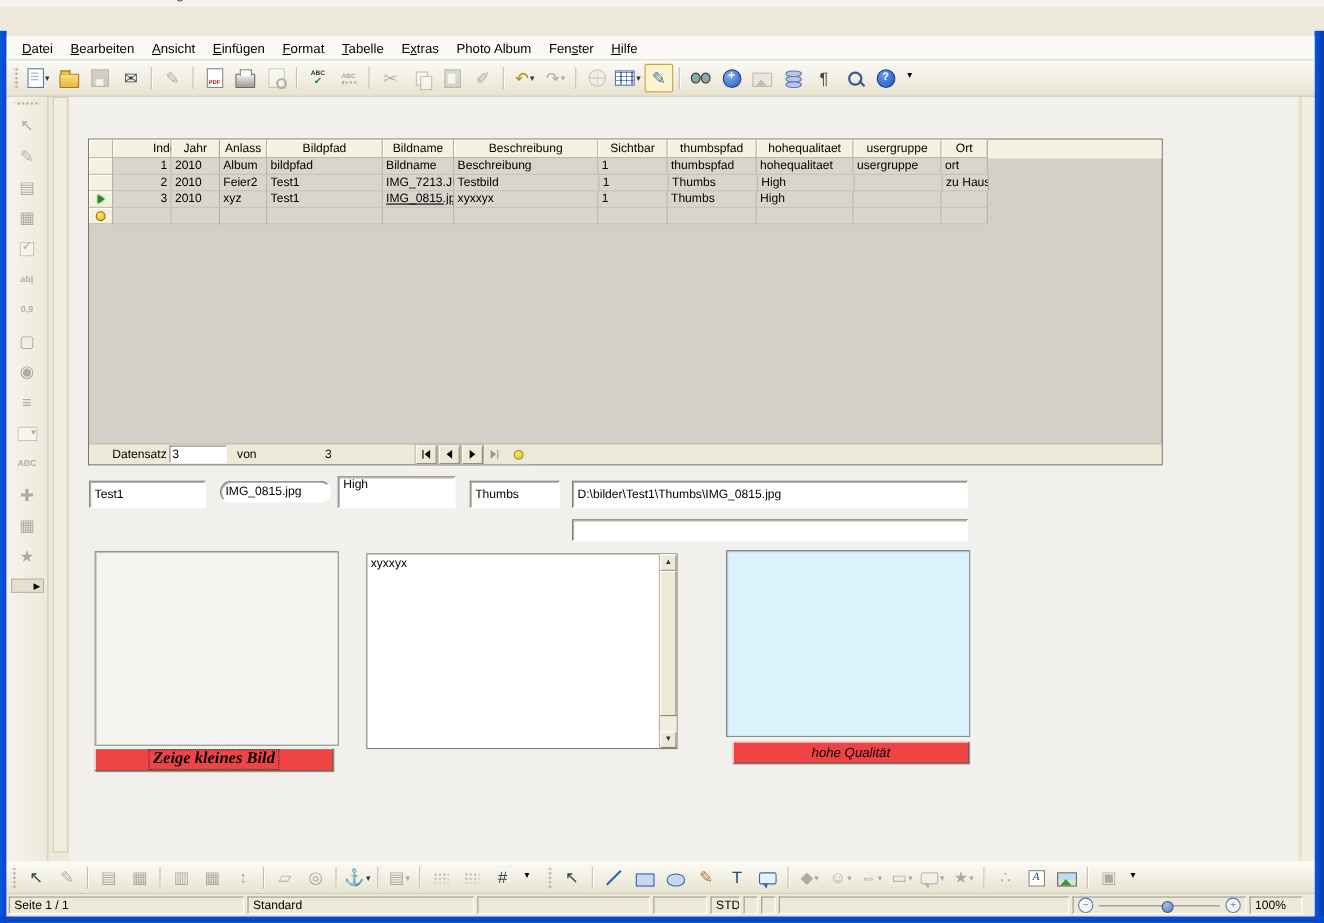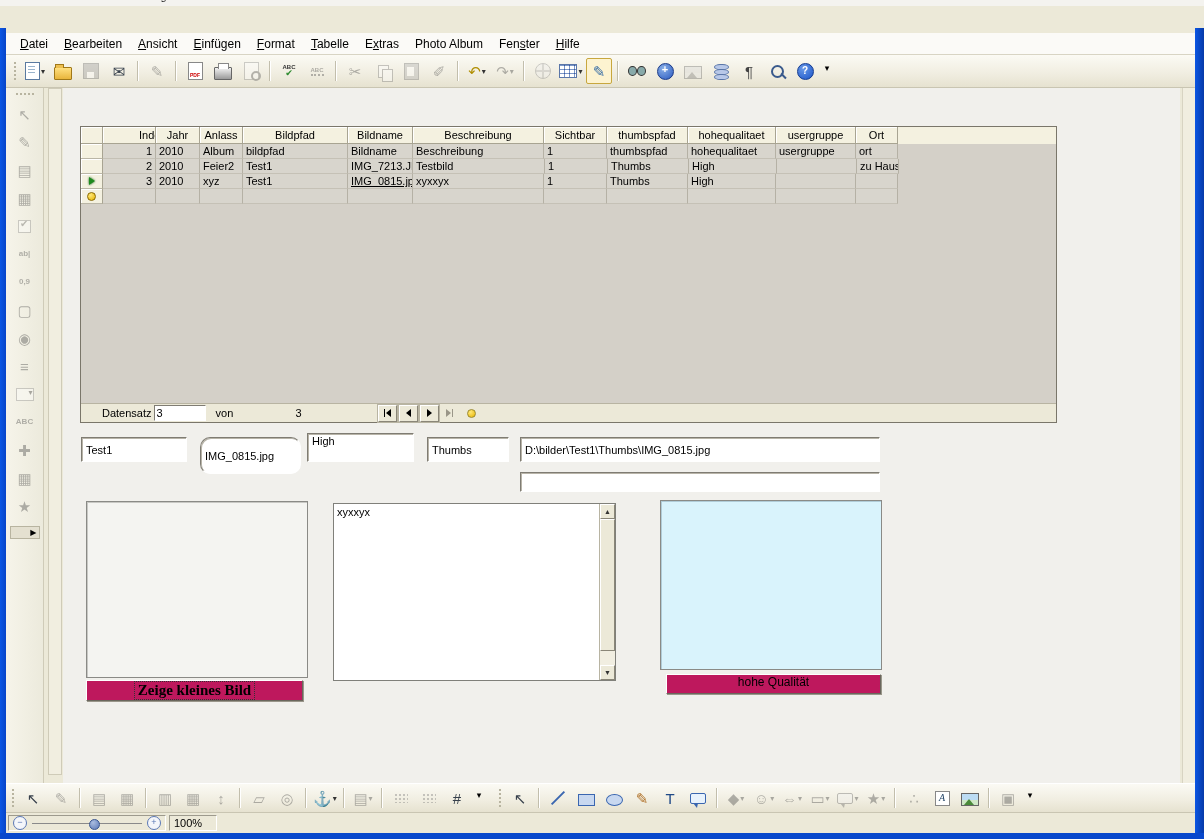--- a/index.html
+++ b/index.html
@@ -143,22 +143,22 @@
     box-shadow:inset 1px 1px 0 #b8b4a8;font-size:11px;font-family:"Liberation Sans",sans-serif;padding:0 4px;color:#000;}
   
   #imgframe{position:absolute;left:23px;top:413px;width:220px;height:175px;background:#f4f4f1;border:1px solid #8a8a86;box-shadow:inset 1px 1px 0 #c8c8c4;}
   #txtarea{position:absolute;left:270px;top:415px;width:283px;height:178px;background:#fff;border:1px solid #80807a;box-sizing:border-box;display:flex;}
   #txtarea .ta-text{flex:1;font-size:11px;padding:2px 3px;white-space:pre-wrap;color:#000;}
   .vscroll{width:15px;background:#f1eee1;border-left:1px solid #b8b4a2;display:flex;flex-direction:column;}
   .sbtn{height:15px;background:#ece9d8;border:1px solid #fff;border-right-color:#8a8678;border-bottom-color:#8a8678;display:flex;align-items:center;justify-content:center;font-size:7px;color:#333;box-sizing:border-box;}
   .sthumb{flex:1;margin:0;background:#ece9d8;border:1px solid #fff;border-right-color:#8a8678;border-bottom-color:#8a8678;box-sizing:border-box;}
   .strack{height:14px;}
   #bluebox{position:absolute;left:597px;top:412px;width:220px;height:168px;background:#d9f3fc;border:1px solid #8a8a86;box-shadow:inset 1px 1px 0 #b0ccd8;}
-  .formbtn{position:absolute;box-sizing:border-box;background:#be185d;border:1px solid #fff;border-right-color:#6a675c;border-bottom-color:#6a675c;
-    box-shadow:1px 1px 0 #9a968a;display:flex;align-items:flex-start;justify-content:center;color:#000;}
+  .formbtn{position:absolute;box-sizing:border-box;background:#ef4444;border:1px solid #fff;border-right-color:#6a675c;border-bottom-color:#6a675c;
+    box-shadow:1px 1px 0 #9a968a;display:flex;align-items:center;justify-content:center;color:#000;font-style:italic;}
   #btn-small-img{left:23px;top:592px;width:217px;height:21px;font-family:"Liberation Serif",serif;font-weight:bold;font-size:15px;}
   #btn-small-img .focusrect{border:1px dotted #333;padding:0 3px;}
   #btn-quality{left:603px;top:586px;width:215px;height:20px;font-size:12px;}
   
   #bottombar{position:absolute;left:6px;top:783px;width:1189px;height:30px;padding-left:2px;box-sizing:border-box;border-top:1px solid #fff;}
   
   #statusbar{position:absolute;left:6px;top:813px;width:1189px;height:20px;background:#ece9d8;display:flex;align-items:center;padding:0 2px;box-sizing:border-box;}
   .scell{height:16px;box-sizing:border-box;border:1px solid #9d9a8d;border-bottom-color:#fff;border-right-color:#fff;
     font-size:11px;line-height:14px;padding:0 4px;margin-right:3px;overflow:hidden;white-space:nowrap;color:#000;}
   #zoomarea{display:flex;align-items:center;height:16px;box-sizing:border-box;border:1px solid #9d9a8d;border-bottom-color:#fff;border-right-color:#fff;width:158px;margin-right:3px;padding:0 4px;}
@@ -446,21 +446,21 @@
             <span class="tri-r"></span>
             <span class="vbar"></span>
           </span>
         <span class="navbtn flat">
             <span class="newdot"></span>
           </span>
       </div>
     </div>
 
     <input class="ffield" style="left: 18px; top: 349px; width: 106px; height: 25px;" readonly="" value="Test1">
-    <input class="ffield" style="left: 137px; top: 349px; width: 101px; height: 37px; border-radius: 10px;" readonly="" value="IMG_0815.jpg">
+    <input class="ffield" style="left: 137px; top: 349px; width: 101px; height: 20px; border-radius: 10px;" readonly="" value="IMG_0815.jpg">
     <div class="ffield" style="left:244px;top:345px;width:107px;height:29px;line-height:14px;">High</div>
     <input class="ffield" style="left: 364px; top: 349px; width: 82px; height: 25px;" readonly="" value="Thumbs">
     <input class="ffield" style="left: 457px; top: 349px; width: 360px; height: 25px;" readonly="" value="D:\bilder\Test1\Thumbs\IMG_0815.jpg">
     <input class="ffield" style="left: 457px; top: 384px; width: 360px; height: 20px;" readonly="" value="">
 
     <div id="imgframe"></div>
 
     <div class="formbtn" id="btn-small-img">
       <span class="focusrect">Zeige kleines Bild</span>
     </div>
@@ -602,20 +602,30 @@
         <span class="tbi dis">
           <span class="gl">▣</span>
         </span>
         <span class="tbi small-i">
           <span class="gl">▾</span>
         </span>
       </span>
   </div>
 
   <div id="statusbar">
+    <span id="status-cells" style="display:flex;align-items:center;">
+        <span class="scell" style="width: 214px;">Seite 1 / 1</span>
+        <span class="scell" style="width: 206px;">Standard</span>
+        <span class="scell" style="width: 157px;"></span>
+        <span class="scell" style="width: 49px;"></span>
+        <span class="scell" style="width: 27px;">STD</span>
+        <span class="scell" style="width: 13px;"></span>
+        <span class="scell" style="width: 13px;"></span>
+        <span class="scell" style="width: 264px;"></span>
+      </span>
     <div id="zoomarea">
       <span class="zbtn">−</span>
       <span id="ztrack">
           <span id="zthumb"></span>
         </span>
       <span class="zbtn">+</span>
     </div>
     <span class="scell" id="zoomval">100%</span>
   </div>
 

